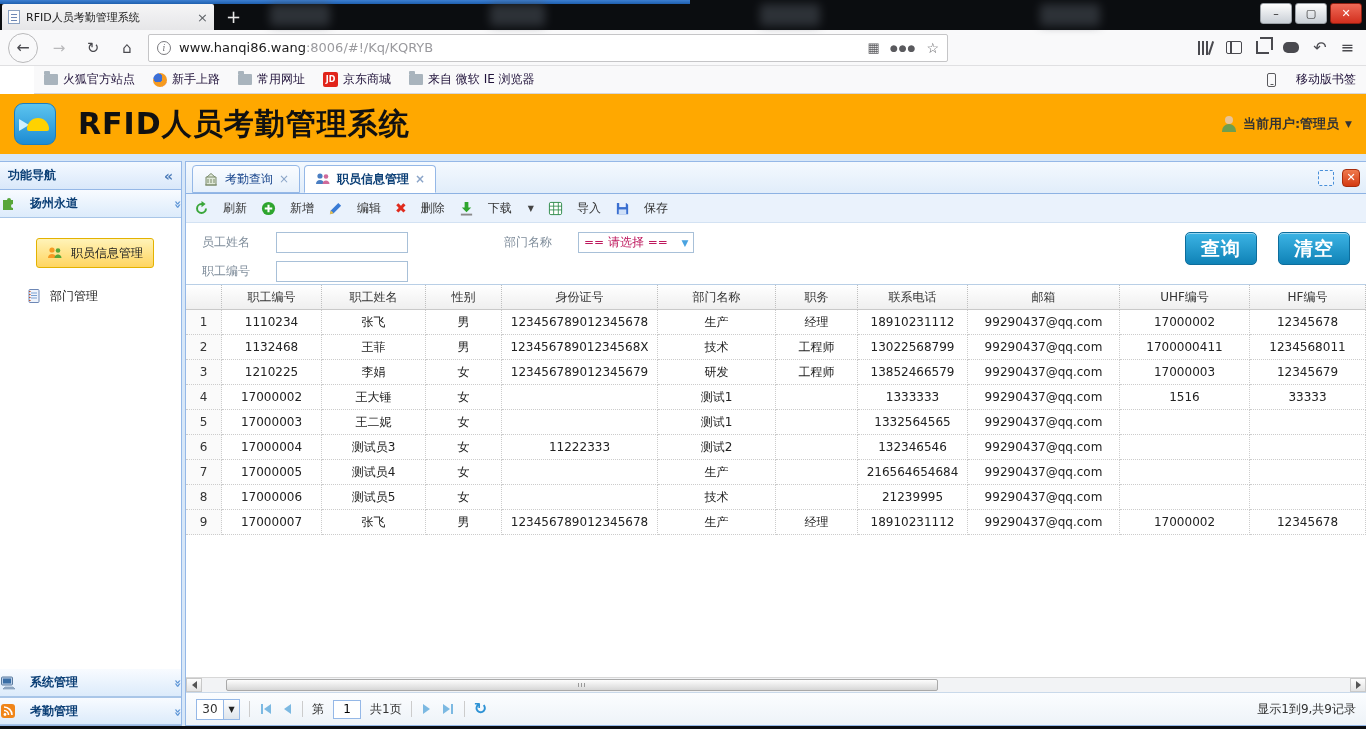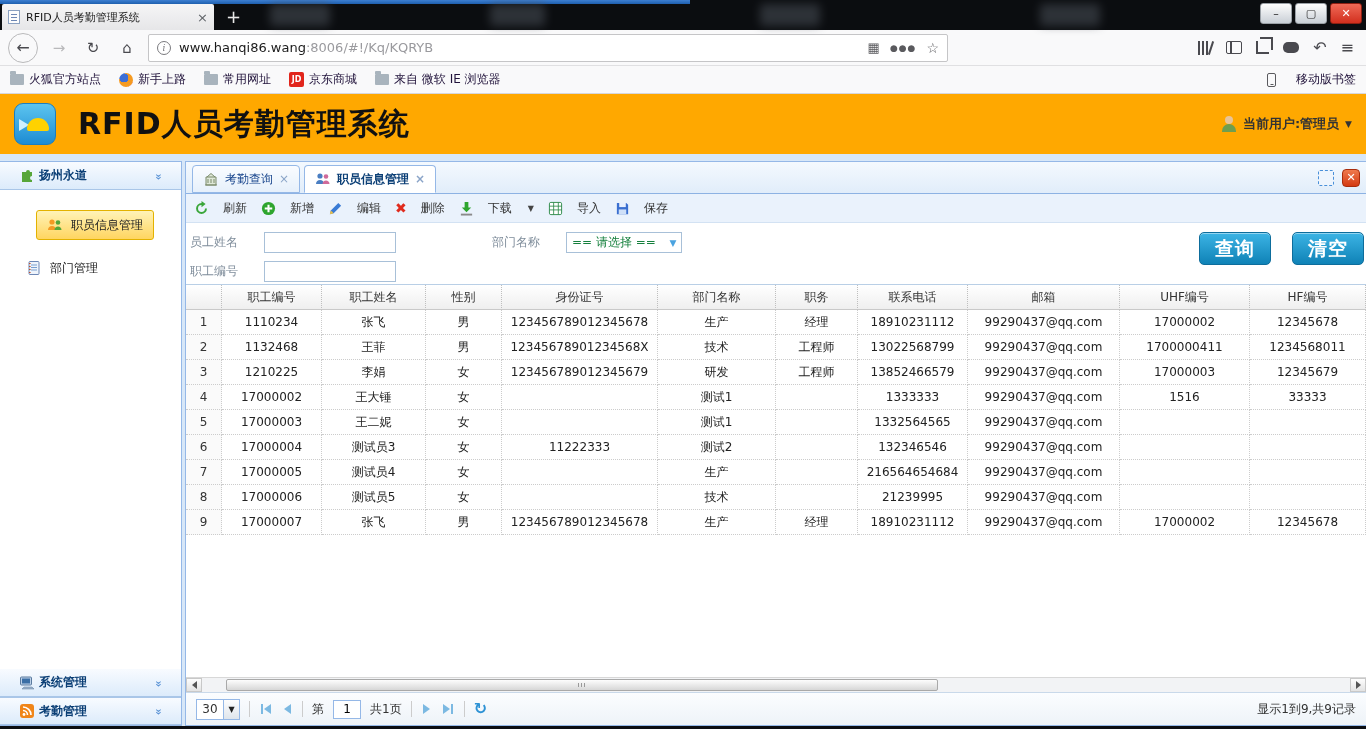--- a/index.html
+++ b/index.html
@@ -45,21 +45,21 @@
   .lib-icon i.slant { transform:rotate(18deg); }
   .sidebar-glyph { width:16px; height:13px; border:1.5px solid #4a4a4f; border-radius:2px; position:relative; }
   .sidebar-glyph::before { content:""; position:absolute; left:3px; top:0; bottom:0; width:1.5px; background:#4a4a4f; }
   .crop-glyph { width:13px; height:13px; border-left:2px solid #4a4a4f; border-bottom:2px solid #4a4a4f; position:relative; }
   .crop-glyph::before { content:""; position:absolute; right:-4px; top:-4px; width:11px; height:11px; border-right:2px solid #4a4a4f; border-top:2px solid #4a4a4f; }
   .chat-glyph { width:16px; height:11px; background:#4a4a4f; border-radius:5px; position:relative; }
   .chat-glyph::after { content:""; position:absolute; left:3px; bottom:-4px; border:4px solid transparent; border-top-color:#4a4a4f; border-left-width:2px; border-right-width:2px; }
   .undo-glyph,.menu-glyph { font-size:16px; color:#4a4a4f; }
 
   
-  .bookmarks-bar { height:28px; background:#f9f9fa; border-bottom:1px solid #d7d7db; display:flex; align-items:center; padding:0 10px; gap:18px; font-size:12px; color:#20123a; }
+  .bookmarks-bar { height:28px; background:#f9f9fa; border-bottom:1px solid #d7d7db; display:flex; align-items:center; padding:0 10px; gap:18px; font-size:12px; color:#20123a;margin-left:34px; }
   .bm-item { display:flex; align-items:center; gap:5px; white-space:nowrap; }
   .folder-glyph { width:14px; height:11px; background:#a9b4bd; border-radius:1px; position:relative; }
   .folder-glyph::before { content:""; position:absolute; top:-3px; left:0; width:6px; height:3px; background:#a9b4bd; border-radius:1px 1px 0 0; }
   .firefox-glyph { width:14px; height:14px; border-radius:50%; background:radial-gradient(circle at 35% 35%,#3d6fd6 0 35%,#f59a20 36% 75%,#e3541f 76%); }
   .jd-glyph { width:15px; height:15px; background:#e1251b; color:#fff; font-size:8px; font-weight:bold; display:flex; align-items:center; justify-content:center; border-radius:2px; }
   .phone-glyph { width:9px; height:14px; border:1.5px solid #5a5a5e; border-radius:2px; position:relative; }
   .phone-glyph::after { content:""; position:absolute; bottom:1px; left:50%; transform:translateX(-50%); width:3px; height:1px; background:#5a5a5e; }
   .bm-right { margin-left:auto; display:flex; align-items:center; gap:20px; }
 
   
@@ -74,21 +74,21 @@
   .user-glyph::after { content:""; position:absolute; bottom:0; left:1px; width:14px; height:8px; border-radius:7px 7px 0 0; background:#6f9e4f; }
   .caret-down { font-size:9px; color:#333; }
 
   
   .main { flex:1; background:#d7e7f8; display:flex; padding-top:7px; min-height:0; }
   .sidebar { width:182px; background:#fff; border:1px solid #95b8e7; border-left:none; display:flex; flex-direction:column; }
   .sb-title { height:28px; background:linear-gradient(#f4f9ff,#d9e8fa); border-bottom:1px solid #95b8e7;
     display:flex; align-items:center; padding:0 8px; font-weight:bold; color:#0a3e75; }
   .sb-title .collapse { margin-left:auto; color:#4a7ab8; font-size:14px; }
   .sb-group { height:28px; background:linear-gradient(#f8fbff,#dcebfb); border-bottom:1px solid #a9c6e8;
-    display:flex; align-items:center; gap:4px; padding:0 19px; font-weight:bold; color:#0a3e75;font-family:Liberation Serif, serif; }
+    display:flex; align-items:center; gap:14px; padding:0 0; font-weight:bold; color:#0a3e75; }
   .sb-group .chev { margin-left:auto; color:#5c94d6; font-size:13px; transform:rotate(90deg); letter-spacing:-2px; }
   .sb-group .chev.up { transform:rotate(-90deg); }
   .sb-body { flex:1; background:#fff; padding-top:20px; min-height:0; }
   .sb-item { display:flex; align-items:center; gap:8px; height:30px; color:#222; cursor:default; }
   .sb-item.selected { background:linear-gradient(#fff3b8,#ffd560); border:1px solid #e3b200; border-radius:3px;
     margin:0 12px 10px 36px; padding:0 10px; width:fit-content; font-weight:normal; }
   .sb-item.plain { margin-left:26px; margin-top:13px; }
   .sb-bottom { margin-top:auto; }
   .sb-icon { width:16px; height:16px; flex:none; display:block; }
 
@@ -108,29 +108,29 @@
     color:#fff; font-weight:bold; font-size:11px; line-height:16px; text-align:center; }
 
   
   .action-toolbar { height:29px; background:#eaf2fc; border-bottom:1px solid #d3e2f3; display:flex; align-items:center; padding:0 8px; gap:14px; }
   .tool-btn { display:flex; align-items:center; gap:14px; color:#333; }
   .tool-btn svg { display:block; }
   .tool-caret { font-size:8px; color:#444; margin-left:2px; }
   .del-glyph { color:#e02b1d; font-weight:bold; font-size:14px; line-height:1; }
 
   
-  .search-panel { height:62px; background:#fff; border-bottom:1px solid #b9cfe6; position:relative; padding:7px 0 0 4px; }
+  .search-panel { height:62px; background:#fff; border-bottom:1px solid #b9cfe6; position:relative; padding:7px 0 0 16px; }
   .search-row { display:flex; align-items:center; height:25px; }
   .search-label { width:74px; color:#7e8c9a; }
   .search-input { width:132px; height:21px; border:1px solid #a8c0d8; background:#fff; font-size:12px; padding:0 4px; font-family:inherit; }
   .dept-label { margin-left:96px; }
   .combo { width:116px; height:21px; border:1px solid #a8c0d8; background:#fff; display:flex; align-items:center; }
-  .combo .combo-text { flex:1; padding:0 5px; color:#15803d; white-space:nowrap; overflow:hidden; }
+  .combo .combo-text { flex:1; padding:0 5px; color:#be185d; white-space:nowrap; overflow:hidden; }
   .combo .combo-arrow { width:16px; align-self:stretch; display:flex; align-items:center; justify-content:center; color:#4aa3e0; font-size:9px; }
-  .search-buttons { position:absolute; right:2px; top:9px; display:flex; gap:21px; }
+  .search-buttons { position:absolute; right:16px; top:9px; display:flex; gap:21px; }
   .blue-btn { width:72px; height:33px; border:1px solid #0d6d9c; border-radius:5px; color:#fff; font-size:19px; font-weight:bold;
     background:linear-gradient(#3cb4e5,#0f82b6); display:flex; align-items:center; justify-content:center; letter-spacing:1px;
     box-shadow:inset 0 1px 0 rgba(255,255,255,.45); }
 
   
   .grid-wrap { flex:1; background:#fff; overflow:hidden; min-height:0; }
   table.grid { border-collapse:separate; border-spacing:0; width:100%; table-layout:fixed; }
   table.grid th { height:25px; background:linear-gradient(#ffffff,#efefef); border-bottom:1px solid #c9c9c9;
     border-right:1px dotted #bfbfbf; font-weight:normal; color:#333; overflow:hidden; white-space:nowrap; }
   table.grid td { height:25px; text-align:center; border-bottom:1px dotted #ccc; border-right:1px dotted #ccc;
@@ -254,20 +254,24 @@
     <div class="user-area">
       <span class="user-glyph"></span>
       <span>当前用户:管理员</span>
       <span class="caret-down">▼</span>
     </div>
   </div>
 
   <div class="main">
 
     <div class="sidebar">
+      <div class="sb-title">
+        <span>功能导航</span>
+        <span class="collapse">«</span>
+      </div>
       <div class="sb-group">
         <svg class="sb-icon" viewBox="0 0 16 16">
             <path fill="#57a639" d="M3 4h4a2 2 0 1 1 4 0h2v4a2 2 0 1 0 0 4v2H3z"></path>
           </svg>
         <span>扬州永道</span>
         <span class="chev">»</span>
       </div>
       <div class="sb-body">
         <div class="sb-item selected">
           <svg class="sb-icon" viewBox="0 0 16 16">

